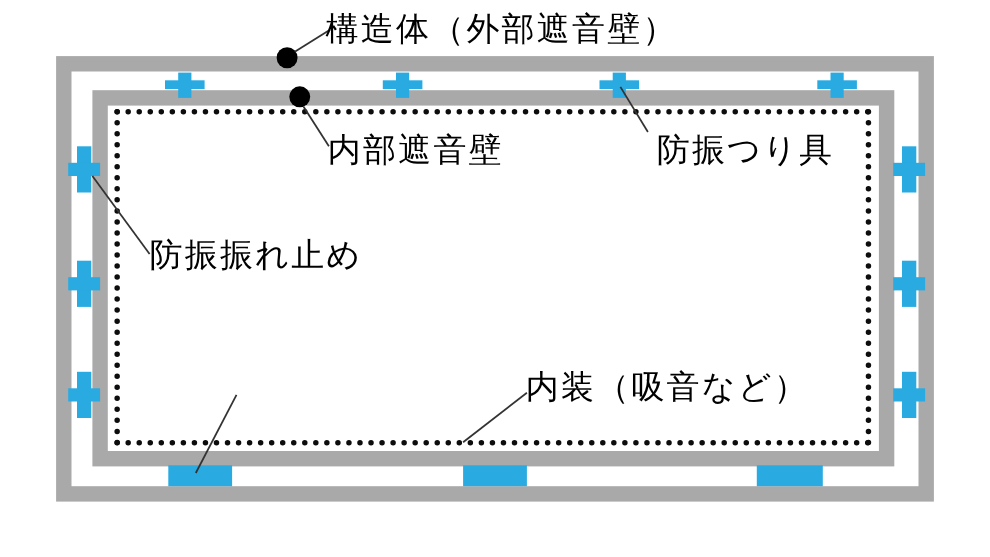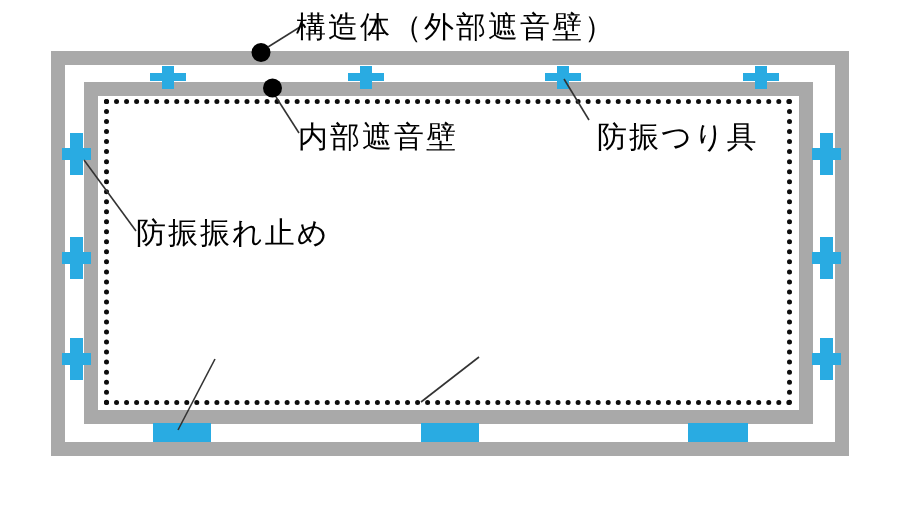--- a/index.html
+++ b/index.html
@@ -94,13 +94,14 @@
 
   <div class="label" style="left:296px;top:10px">構造体（外部遮音壁）</div>
 
   <div class="label" style="left:298px;top:120px">内部遮音壁</div>
 
   <div class="label" style="left:597px;top:120px">防振つり具</div>
 
   <div class="label" style="left:136px;top:216px">防振振れ止め</div>
 
 
+  <div class="label" style="left:478px;top:336px">内装（吸音など）</div>
 </div>
 
 </body></html>

